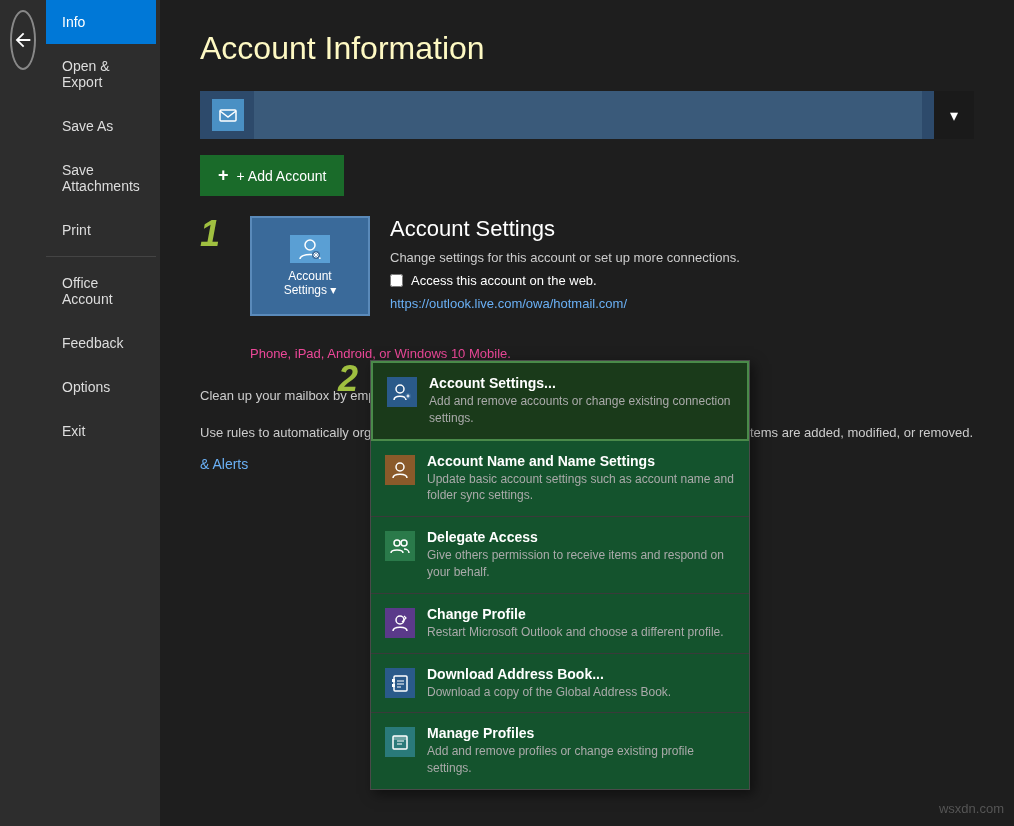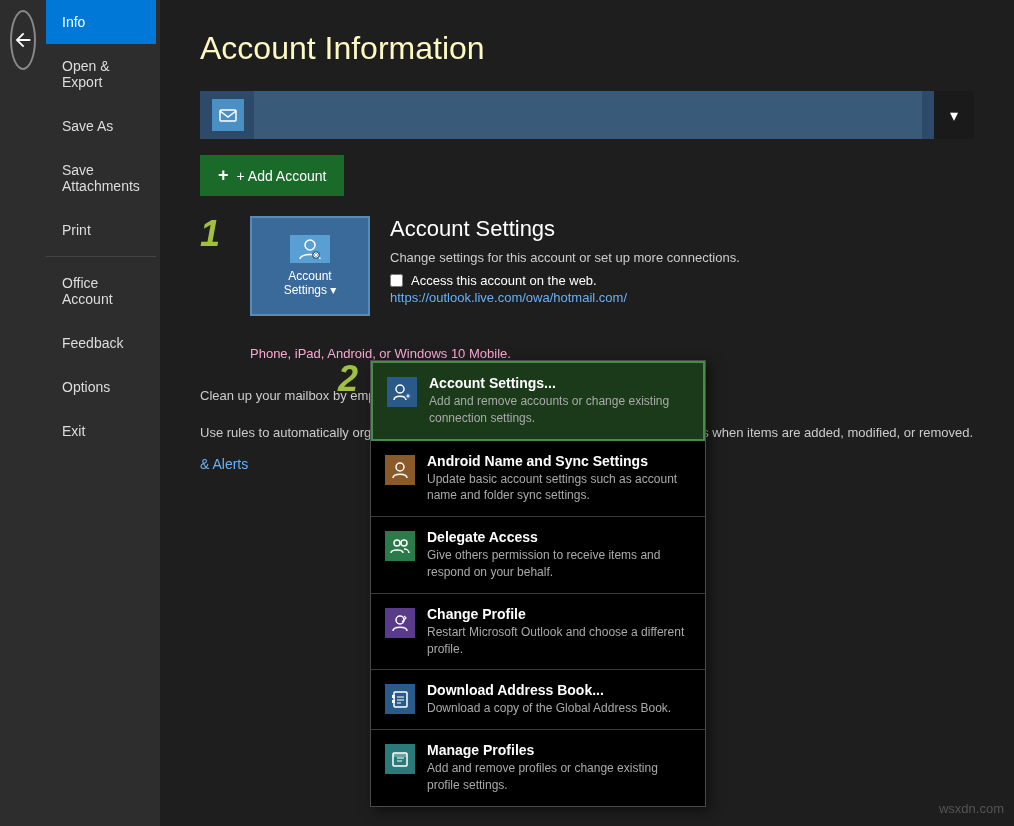--- a/index.html
+++ b/index.html
@@ -218,20 +218,21 @@
     .account-settings-info p {
       font-size: 13px;
       color: #ccc;
       margin-bottom: 8px;
     }
 
     .access-checkbox {
       display: flex;
       align-items: center;
       gap: 8px;
+      margin-bottom: 6px;
       font-size: 13px;
     }
 
     .access-checkbox input[type="checkbox"] {
       accent-color: #0078d7;
     }
 
     .outlook-link {
       color: #6ab0f5;
       font-size: 13px;
@@ -263,22 +264,22 @@
       font-size: 13px;
       text-decoration: none;
       cursor: pointer;
     }
 
     
     .dropdown-menu {
       position: absolute;
       left: 210px;
       top: 360px;
-      width: 336px;
-      background: #000000;
+      width: 380px;
+      background: #14532d;
       border: 1px solid #4a4a4a;
       z-index: 10;
       box-shadow: 4px 4px 12px rgba(0,0,0,0.5);
     }
 
     .dropdown-item {
       display: flex;
       align-items: flex-start;
       gap: 12px;
       padding: 12px 14px;
@@ -484,21 +485,21 @@
       <p>Change settings for this account or set up more connections.</p>
       <div class="access-checkbox">
         <input type="checkbox" style="">
         <span>Access this account on the web.</span>
       </div>
       <a class="outlook-link">https://outlook.live.com/owa/hotmail.com/</a>
     </div>
 
   </div>
 
-  <div style="font-size:13px;color:#f9a8d4;margin-bottom:20px;margin-left:50px;">
+  <div style="font-size:13px;color:#ec4899;margin-bottom:20px;margin-left:50px;">
     <span>Phone, iPad, Android, or Windows 10 Mobile.</span>
   </div>
 
   <div class="bottom-section">
     <div class="section-row">
       <span>Clean up your mailbox by emptying Deleted Items and archiving.</span>
       <button class="clean-up-btn">
         <span>Cleanup Tools ▾</span>
       </button>
     </div>
@@ -535,21 +536,21 @@
 
     <div class="dropdown-item">
       <div class="dropdown-item-icon orange">
         <svg width="20" height="20" viewBox="0 0 20 20" fill="white">
           <circle cx="10" cy="7" r="4" fill="none" stroke="white" stroke-width="1.5"></circle>
           <path d="M3 18 C3 13 17 13 17 18" fill="none" stroke="white" stroke-width="1.5"></path>
         </svg>
       </div>
       <div class="dropdown-item-content">
         <div class="dropdown-item-title">
-          <span>Android Name and Sync Settings</span>
+          <span>Account Name and Name Settings</span>
         </div>
         <div class="dropdown-item-desc">
           <span>Update basic account settings such as account name and folder sync settings.</span>
         </div>
       </div>
     </div>
 
     <div class="dropdown-item">
       <div class="dropdown-item-icon green">
         <svg width="20" height="20" viewBox="0 0 20 20" fill="white">

